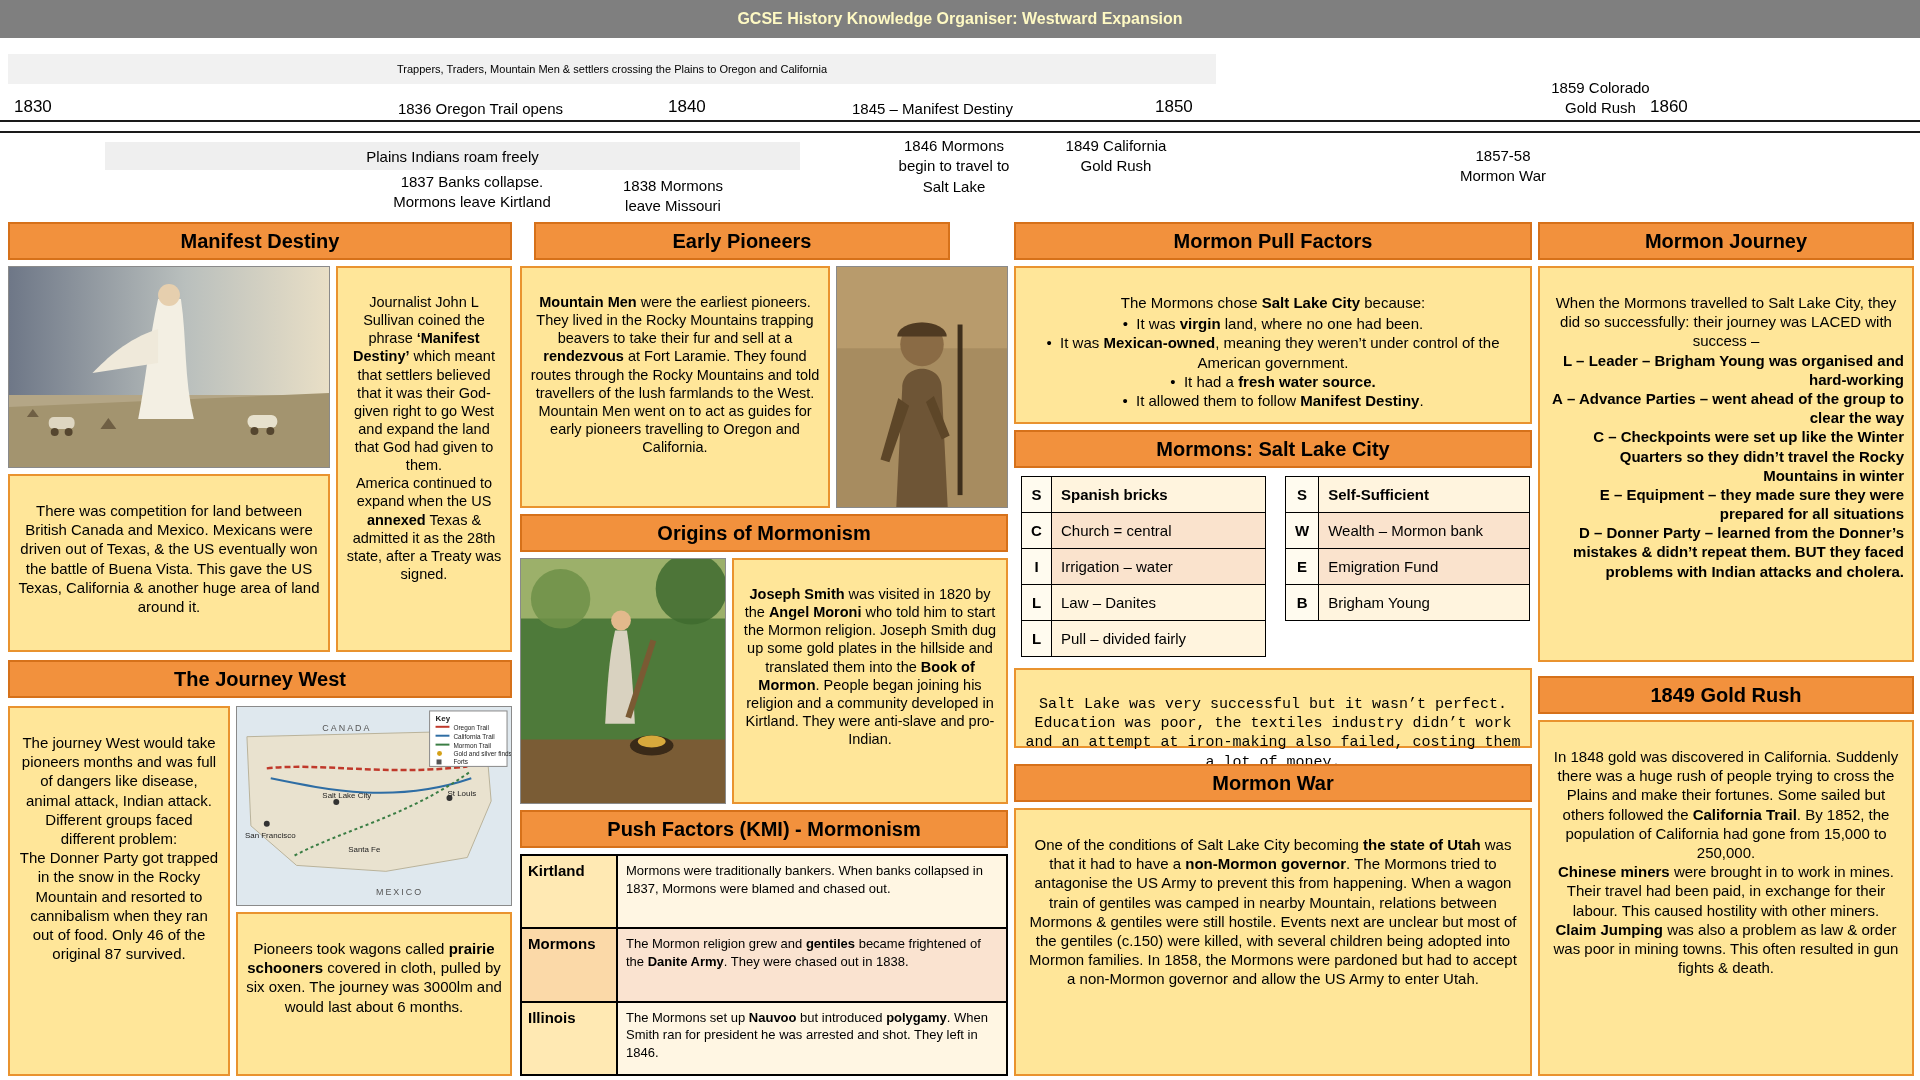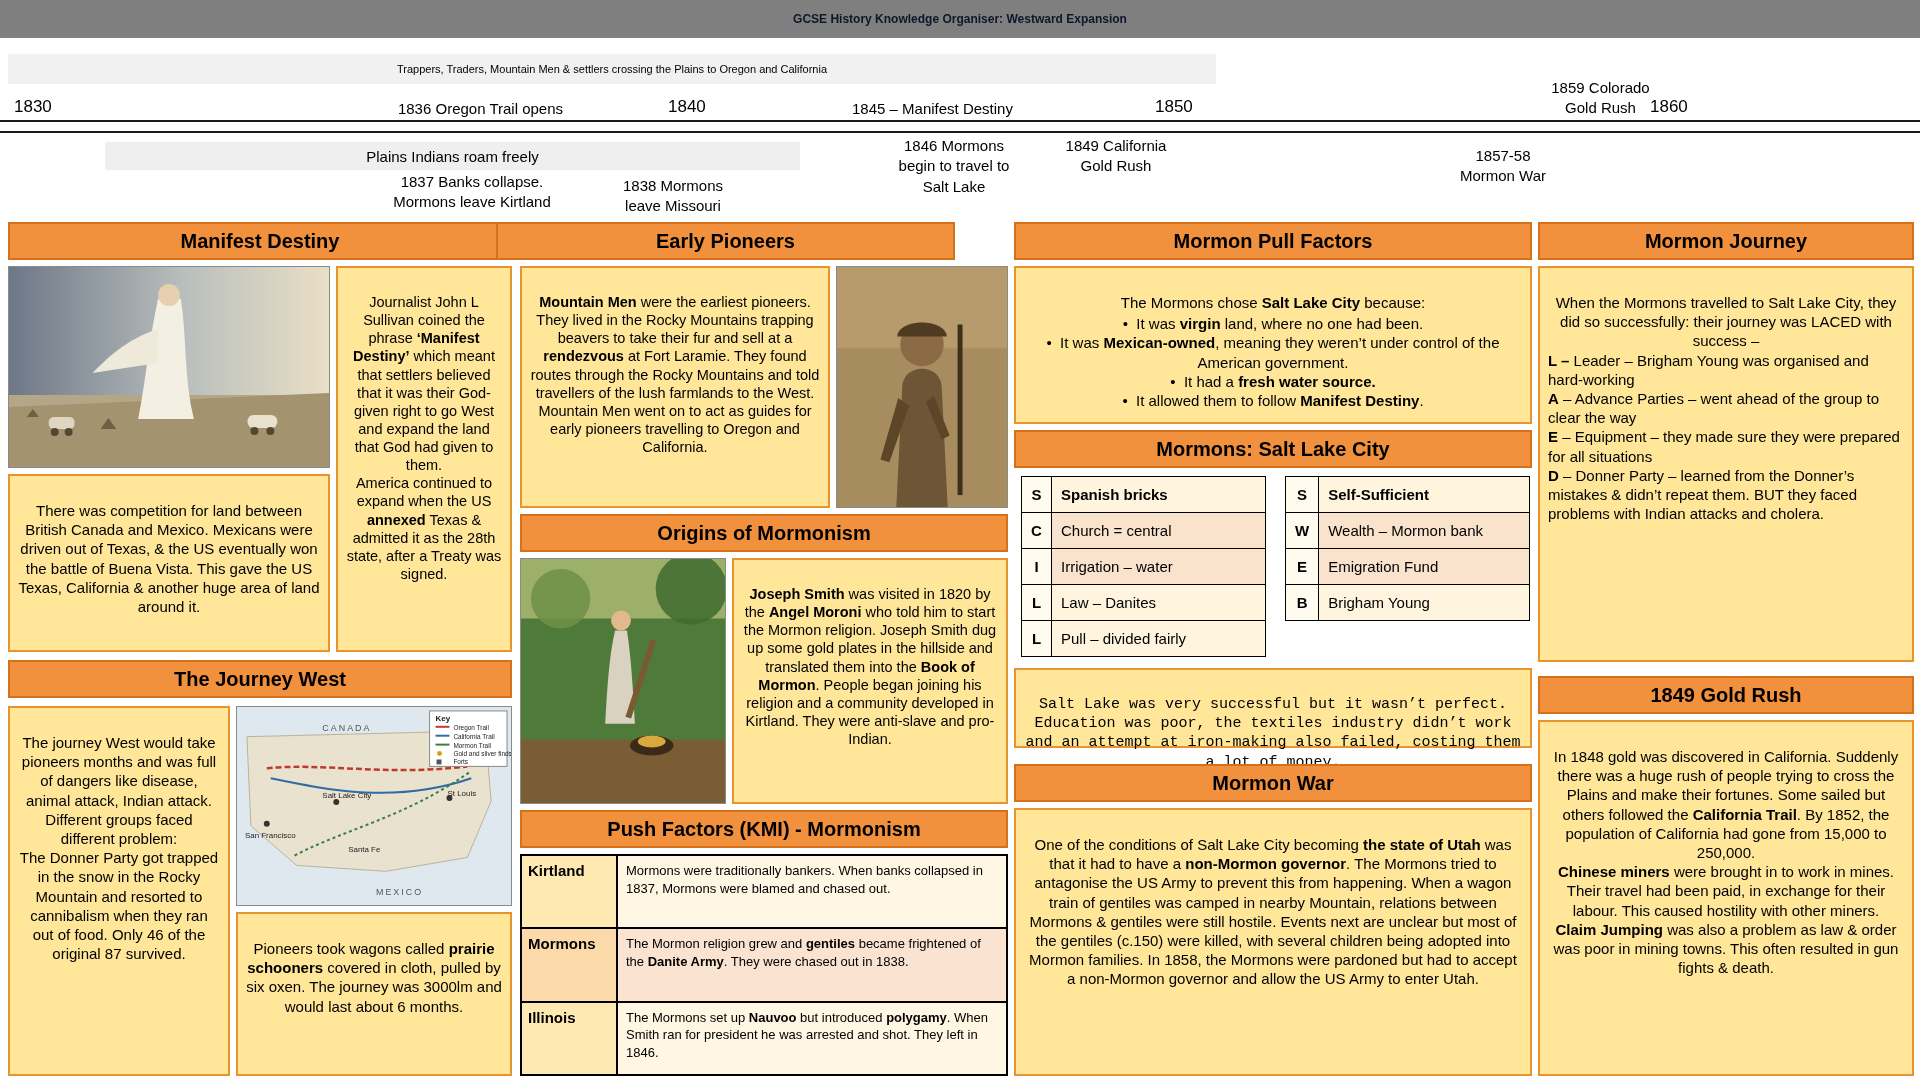--- a/index.html
+++ b/index.html
@@ -1,21 +1,21 @@
 <!DOCTYPE html>
 <html><head>
 <meta charset="utf-8">
 <style>
   * { margin:0; padding:0; box-sizing:border-box; }
   html,body { background:#ffffff; }
   body { font-family:"Liberation Sans", sans-serif; color:#000; }
   #canvas { position:relative; width:1920px; height:1080px; background:#ffffff; overflow:hidden; }
 
   .titlebar { position:absolute; left:0; top:0; width:1920px; height:38px; background:#7f7f7f;
-              color:#0f172a; font-weight:bold; font-size:12px; display:flex; align-items:center; justify-content:center; }
+              color:#fef9c3; font-weight:bold; font-size:16px; display:flex; align-items:center; justify-content:center; }
 
   .tl-banner { position:absolute; left:8px; top:54px; width:1208px; height:30px; background:#f1f1f1;
                font-size:11px; display:flex; align-items:center; justify-content:center; }
   .tl-year { position:absolute; top:97px; font-size:17px; }
   .tl-ev   { position:absolute; font-size:15px; text-align:center; line-height:1.35; }
   .tl-bar  { position:absolute; left:0; top:120px; width:1920px; height:13px; background:#fff;
              border-top:2px solid #1a1a1a; border-bottom:2px solid #1a1a1a; }
   .tl-grayev { position:absolute; left:105px; top:142px; width:695px; height:28px; background:#efefef;
                font-size:15px; display:flex; align-items:center; justify-content:center; }
 
@@ -34,21 +34,21 @@
   .pf-text  { border:1px solid #000; font-size:13px; line-height:1.35; padding:6px 8px; text-align:left; }
   .rowA { background:#fff6e3; } .rowB { background:#fae3d0; } .labA { background:#ffe9b3; } .labB { background:#fbd9a8; }
 
   .slc-table { position:absolute; border-collapse:collapse; }
   .slc-table td { border:1.5px solid #000; font-size:15px; padding:5px 9px; height:36px; }
   .slc-letter { width:30px; font-weight:bold; text-align:center; background:#fffbef; }
   .slcA { background:#fff4de; } .slcB { background:#fae3cd; }
 
   .pull-intro { margin-bottom:2px; }
   .pf-bullet::before { content:"•\00a0\00a0"; }
-  .laced-line { text-align:left; }
+  .laced-line { text-align:right;font-weight:bold; }
   .journey-intro { text-align:center; }
 </style>
 </head>
 <body>
 
 <div id="canvas">
 
   <div class="titlebar">GCSE History Knowledge Organiser: Westward Expansion</div>
 
   <div>
@@ -137,21 +137,21 @@
         <circle cx="204" cy="47" r="2.5" fill="#d4a017"></circle>
         <text x="218" y="50" font-size="6.5" fill="#222">Gold and silver finds</text>
         <rect x="201" y="53" width="5" height="5" fill="#555"></rect>
         <text x="218" y="58" font-size="6.5" fill="#222">Forts</text>
       </g>
     </svg>
   </div>
 
   <div class="box" style="left:236px;top:912px;width:276px;height:164px;">Pioneers took wagons called <b>prairie schooners</b> covered in cloth, pulled by six oxen. The journey was 3000lm and would last about 6 months.</div>
 
-  <div class="sec-h" style="left:496px;top:222px;width:459px;">Early Pioneers</div>
+  <div class="sec-h" style="left:534px;top:222px;width:416px;">Early Pioneers</div>
 
   <div class="box small" style="left:520px;top:266px;width:310px;height:242px;"><b>Mountain Men</b> were the earliest pioneers. They lived in the Rocky Mountains trapping beavers to take their fur and sell at a <b>rendezvous</b> at Fort Laramie. They found routes through the Rocky Mountains and told travellers of the lush farmlands to the West. Mountain Men went on to act as guides for early pioneers travelling to Oregon and California.</div>
 
   <div class="imgframe" style="left:836px;top:266px;width:172px;height:242px;">
     <svg viewBox="0 0 172 242" preserveAspectRatio="none" aria-hidden="true">
       <rect width="172" height="242" fill="#a78c60"></rect>
       <rect width="172" height="82" fill="#b89b6c"></rect>
       <path d="M60 242 L66 122 C66 96 106 96 106 122 L112 242 Z" fill="#6e5536"></path>
       <circle cx="86" cy="78" r="22" fill="#8a6b45"></circle>
       <path d="M61 70 a25 14 0 0 1 50 0 Z" fill="#4f3a22"></path>
@@ -254,20 +254,21 @@
   <div class="sec-h" style="left:1014px;top:764px;width:518px;">Mormon War</div>
 
   <div class="box" style="left:1014px;top:808px;width:518px;height:268px;">One of the conditions of Salt Lake City becoming <b>the state of Utah</b> was that it had to have a <b>non-Mormon governor</b>. The Mormons tried to antagonise the US Army to prevent this from happening. When a wagon train of gentiles was camped in nearby Mountain, relations between Mormons &amp; gentiles were still hostile. Events next are unclear but most of the gentiles (c.150) were killed, with several children being adopted into Mormon families. In 1858, the Mormons were pardoned but had to accept a non-Mormon governor and allow the US Army to enter Utah.</div>
 
   <div class="sec-h" style="left:1538px;top:222px;width:376px;text-align:right;">Mormon Journey</div>
 
   <div class="box left" style="left:1538px;top:266px;width:376px;height:396px;">
     <div class="journey-intro">When the Mormons travelled to Salt Lake City, they did so successfully: their journey was LACED with success –</div>
     <div class="laced-line"><b>L –</b> Leader – Brigham Young was organised and hard-working</div>
     <div class="laced-line"><b>A</b> – Advance Parties – went ahead of the group to clear the way</div>
+    <div class="laced-line"><b>C –</b> Checkpoints were set up like the Winter Quarters so they didn’t travel the Rocky Mountains in winter</div>
     <div class="laced-line"><b>E</b> – Equipment – they made sure they were prepared for all situations</div>
     <div class="laced-line"><b>D</b> – Donner Party – learned from the Donner’s mistakes &amp; didn’t repeat them. BUT they faced problems with Indian attacks and cholera.</div>
   </div>
 
   <div class="sec-h" style="left:1538px;top:676px;width:376px;">1849 Gold Rush</div>
 
   <div class="box" style="left:1538px;top:720px;width:376px;height:356px;">In 1848 gold was discovered in California. Suddenly there was a huge rush of people trying to cross the Plains and make their fortunes. Some sailed but others followed the <b>California Trail</b>. By 1852, the population of California had gone from 15,000 to 250,000.<br><b>Chinese miners</b> were brought in to work in mines. Their travel had been paid, in exchange for their labour. This caused hostility with other miners.<br><b>Claim Jumping</b> was also a problem as law &amp; order was poor in mining towns. This often resulted in gun fights &amp; death.</div>
 
 </div>
 

